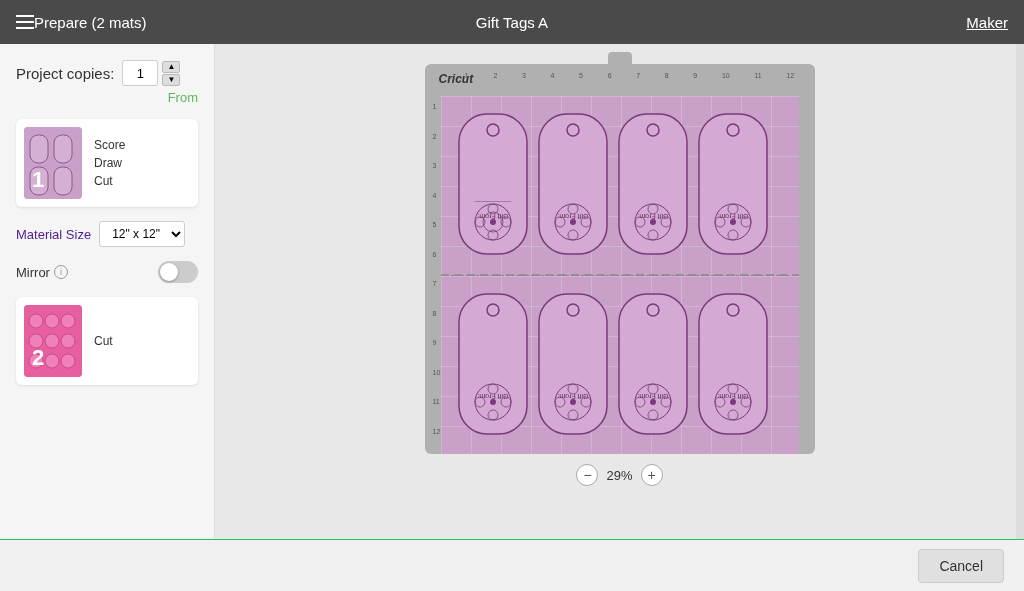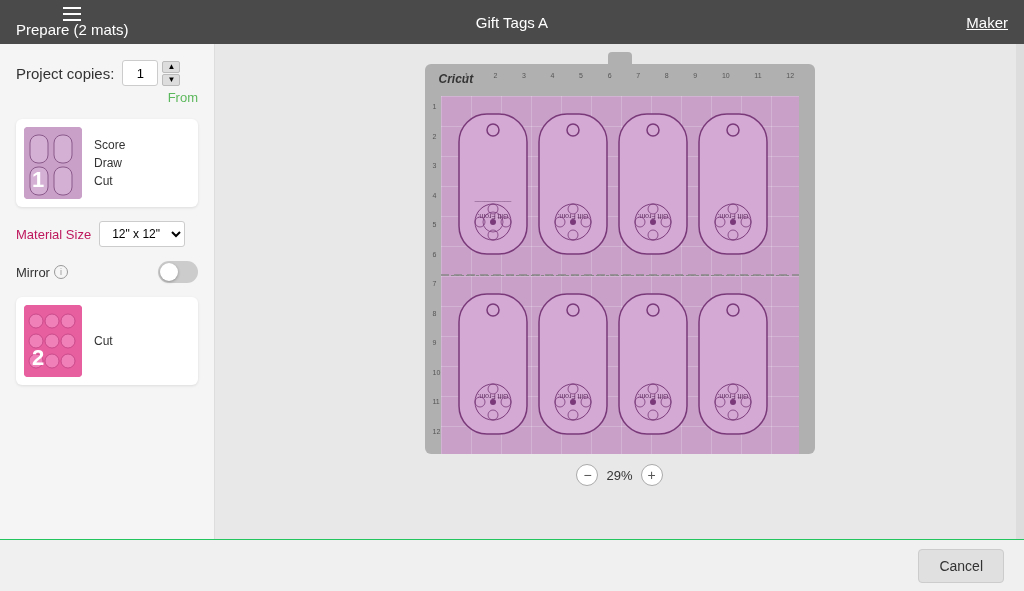--- a/index.html
+++ b/index.html
@@ -19,21 +19,20 @@
       display: flex;
       align-items: center;
       justify-content: space-between;
       padding: 0 16px;
       color: white;
     }
     .header-left {
       display: flex;
       align-items: center;
       gap: 0;
-      flex-direction: column;
     }
     .hamburger-icon {
       display: flex;
       flex-direction: column;
       gap: 4px;
       cursor: pointer;
     }
     .hamburger-icon span {
       display: block;
       width: 18px;
@@ -173,21 +172,21 @@
     }
 
     
     .material-size-row {
       display: flex;
       align-items: center;
       gap: 8px;
     }
     .material-size-label {
       font-size: 13px;
-      color: #be185d;
+      color: #4c1d95;
       white-space: nowrap;
     }
     .material-size-select {
       font-size: 12px;
       padding: 4px 8px;
       border: 1px solid #ccc;
       border-radius: 3px;
       background: white;
       cursor: pointer;
     }

